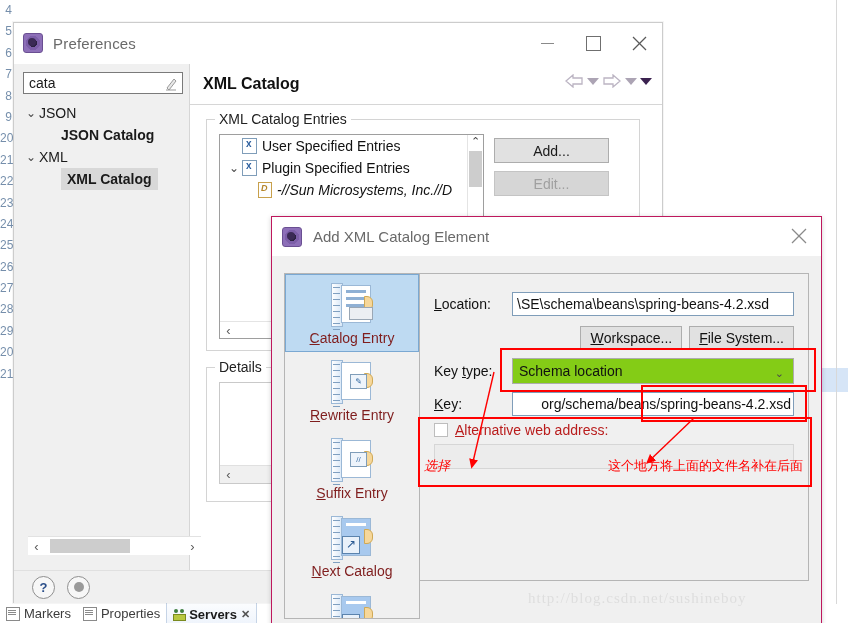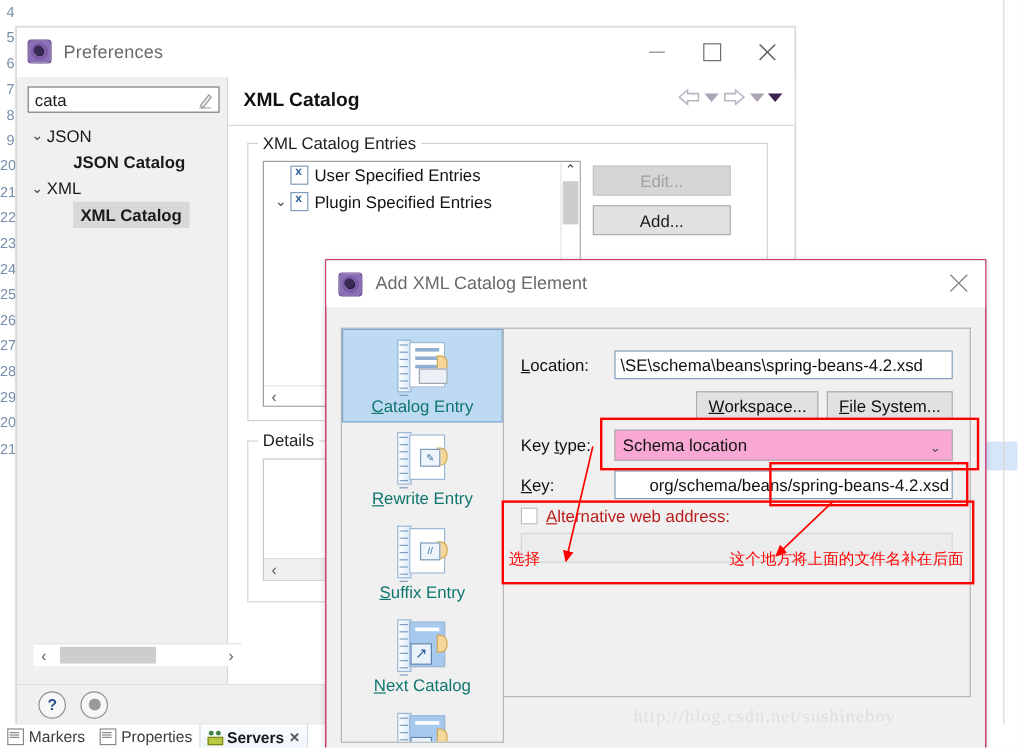--- a/index.html
+++ b/index.html
@@ -194,21 +194,21 @@
   #type-list{
     width:136px;border:1px solid #b5b5b5;background:#f0f0f0;box-sizing:border-box;
     height:346px;overflow:hidden;
   }
   .typecell{
     height:78px;display:flex;flex-direction:column;align-items:center;justify-content:flex-start;
     padding-top:8px;box-sizing:border-box;
   }
   .typecell.sel{background:#bedaf2;border:1px solid #7aa8d2;}
   .typecell .tlabel{
-    font-size:14px;color:#0f766e;margin-top:5px;
+    font-size:14px;color:#7f1d1d;margin-top:5px;
   }
   .typecell .tlabel u{text-decoration:underline;}
   .bookico{width:46px;height:42px;position:relative;}
   .bookico .spine{
     position:absolute;left:2px;top:0;width:10px;height:42px;
     background:linear-gradient(90deg,#ffffff,#d8e7f7);
     border:1px solid #9bb8d6;
   }
   .bookico .rings{position:absolute;left:4px;top:2px;width:7px;height:38px;}
   .bookico .rings i{
@@ -248,21 +248,21 @@
     font-size:14px;color:#111;display:flex;align-items:center;padding-left:4px;overflow:hidden;
     white-space:nowrap;
   }
   .fbtnrow{display:flex;justify-content:flex-end;gap:7px;margin-bottom:8px;}
   .fbtn{
     height:24px;padding:0 9px;border:1px solid #adadad;background:#e1e1e1;font-size:14px;color:#111;
     display:flex;align-items:center;box-sizing:border-box;
   }
   .fbtn u{text-decoration:underline;}
   .fcombo{
-    flex:1;height:26px;background:#f9a8d4;border:1px solid #adadad;box-sizing:border-box;
+    flex:1;height:26px;background:#84cc16;border:1px solid #adadad;box-sizing:border-box;
     font-size:14px;color:#111;display:flex;align-items:center;padding-left:6px;position:relative;
   }
   .fcombo .caret{position:absolute;right:9px;top:8px;color:#4a4a4a;font-size:11px;}
   .chkrow{display:flex;align-items:center;gap:7px;margin:4px 0 6px 0;}
   .chkbox{width:14px;height:14px;background:#ffffff;border:1px solid #bdbdbd;box-sizing:border-box;}
   .chklabel{font-size:14px;color:#b91c1c;}
   .chklabel u{text-decoration:underline;}
   .fdisabled{
     height:25px;background:#ececec;border:1px solid #d6d6d6;box-sizing:border-box;
   }
@@ -392,34 +392,38 @@
             <div id="entries-list">
               <div class="erow" style="padding-left:22px">
                 <span class="xicon"></span>
                 <span>User Specified Entries</span>
               </div>
               <div class="erow">
                 <span class="chev">⌄</span>
                 <span class="xicon"></span>
                 <span>Plugin Specified Entries</span>
               </div>
+              <div class="erow italic" style="padding-left:38px">
+                <span class="dicon"></span>
+                <span>-//Sun Microsystems, Inc.//D</span>
+              </div>
               <div id="entries-vsb">
                 <div class="up">⌃</div>
                 <div class="thumb"></div>
               </div>
               <div id="entries-hsb">
                 <span class="hsb-arrow">‹</span>
               </div>
             </div>
             <div class="btncol">
+              <div class="pbtn">
+                <span>Add...</span>
+              </div>
               <div class="pbtn disabled">
                 <span>Edit...</span>
-              </div>
-              <div class="pbtn">
-                <span>Add...</span>
               </div>
             </div>
           </div>
         </fieldset>
 
         <fieldset class="group" id="details-group">
           <legend>Details</legend>
           <div id="details-box">
             <div id="details-hsb">
               <span class="hsb-arrow">‹</span>
@@ -608,16 +612,16 @@
 <svg id="anno-svg">
   <defs>
     <marker id="ah" markerWidth="7" markerHeight="7" refX="5" refY="3.2" orient="auto">
       <path d="M0,0 L7,3.2 L0,6.4 z" fill="#ff0000"></path>
     </marker>
   </defs>
   <line x1="494" y1="372" x2="472" y2="466" stroke="#ff0000" stroke-width="1.4" marker-end="url(#ah)"></line>
   <line x1="694" y1="418" x2="648" y2="462" stroke="#ff0000" stroke-width="1.4" marker-end="url(#ah)"></line>
 </svg>
 
-<div class="redtext" style="left:424px;top:457px;">选择</div>
+<div class="redtext" style="left:424px;top:457px;font-style:italic;">选择</div>
 <div class="redtext" style="left:608px;top:457px;">这个地方将上面的文件名补在后面</div>
 
 <div id="watermark">http://blog.csdn.net/sushineboy</div>
 
 </body></html>

